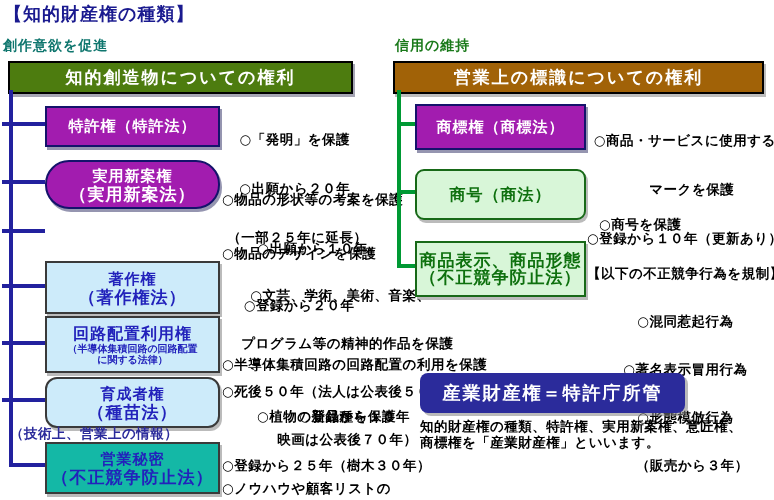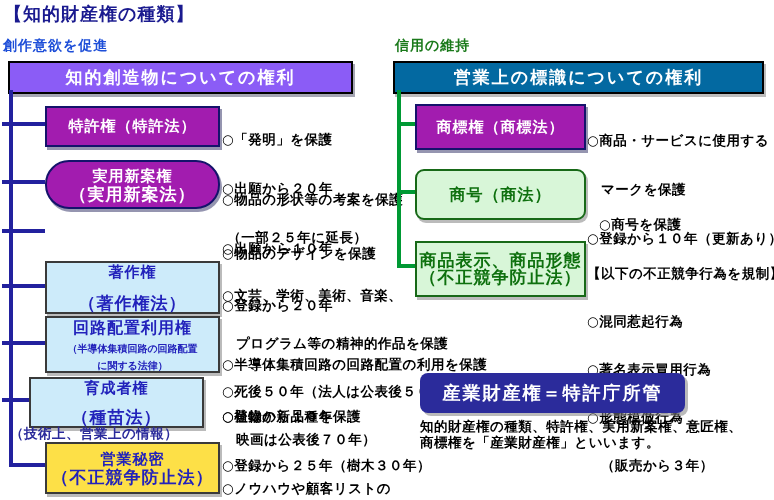--- a/index.html
+++ b/index.html
@@ -3,43 +3,43 @@
 <meta charset="utf-8">
 <style>
   html,body{margin:0;padding:0;background:#fff;}
   #canvas{
     position:relative;width:774px;height:500px;background:#ffffff;overflow:hidden;
     font-family:"DejaVu Sans","Liberation Sans",sans-serif;font-weight:bold;
   }
   .abs{position:absolute;}
   .title{left:4px;top:2px;font-size:18px;color:#1a1a8f;letter-spacing:1px;}
   .cap{font-size:14px;letter-spacing:1px;}
-  .cap-blue{color:#1d4ed8;}
+  .cap-blue{color:#0f766e;}
   .cap-green{color:#1b7a1b;}
   .hdr{
     height:29px;border:2px solid #000;color:#fff;font-size:17px;letter-spacing:2px;
     display:flex;align-items:center;justify-content:center;
   }
-  .hdr-blue{background:#8b5cf6;box-shadow:2px 3px 0 rgba(0,0,40,.35);}
-  .hdr-green{background:#0369a1;box-shadow:2px 3px 0 rgba(90,90,90,.4);}
+  .hdr-blue{background:#4d7c0f;box-shadow:2px 3px 0 rgba(0,0,40,.35);}
+  .hdr-green{background:#a16207;box-shadow:2px 3px 0 rgba(90,90,90,.4);}
   .vline,.hstub{background:#22219e;}
   .vline-g,.hstub-g{background:#009934;}
   .box{
     width:171px;border:2px solid;display:flex;flex-direction:column;
     align-items:center;justify-content:center;text-align:center;
   }
   .dark{background:#a21caf;border-color:#14136b;color:#fff;box-shadow:2px 3px 0 rgba(20,19,80,.45);}
-  .light{background:#cdebfa;border-color:#3a3a3a;color:#2222bb;box-shadow:2px 3px 0 rgba(120,120,120,.5);justify-content:space-between;}
-  .yellow{background:#fde047;border-color:#3a3a3a;color:#2222bb;box-shadow:2px 3px 0 rgba(120,120,120,.5);}
+  .light{background:#cdebfa;border-color:#3a3a3a;color:#2222bb;box-shadow:2px 3px 0 rgba(120,120,120,.5);}
+  .yellow{background:#14b8a6;border-color:#3a3a3a;color:#2222bb;box-shadow:2px 3px 0 rgba(120,120,120,.5);}
   .greenlite{background:#d8f6d8;border-color:#176917;color:#0e700e;box-shadow:2px 3px 0 rgba(120,120,120,.5);}
   .bt{font-size:15px;line-height:19px;letter-spacing:1px;}
   .bt-lg{font-size:16px;line-height:19px;letter-spacing:1px;}
   .bs{font-size:17px;line-height:17px;letter-spacing:1px;}
   .bs-xs{font-size:10px;line-height:11px;}
-  .bullets{font-size:13.5px;color:#000;white-space:pre;letter-spacing:0.5px;}
+  .bullets{font-size:13.5px;color:#000;white-space:pre;letter-spacing:0.5px;text-align:center;}
   .lh17 div{line-height:17px;}
   .lh16 div{line-height:16px;}
   .lh20 div{line-height:20px;}
   .note-label{font-size:13.5px;color:#2b2b9b;letter-spacing:0.5px;}
   .sumbox{
     width:265px;height:40px;background:#2b2b9b;border-radius:8px;color:#fff;
     font-size:18px;letter-spacing:2px;display:flex;align-items:center;justify-content:center;
     box-shadow:3px 3px 0 rgba(130,130,130,.55);
   }
   .sumnote{font-size:13.5px;color:#000;letter-spacing:0.5px;}
@@ -76,21 +76,21 @@
   </div>
   <div class="abs box light" style="left:45px;top:261px;height:49px;">
     <div class="bt">著作権</div>
     <div class="bs">（著作権法）</div>
   </div>
   <div class="abs box light" style="left:45px;top:316px;height:53px;">
     <div class="bt-lg">回路配置利用権</div>
     <div class="bs-xs">（半導体集積回路の回路配置</div>
     <div class="bs-xs">に関する法律）</div>
   </div>
-  <div class="abs box light" style="left:29px;top:377px;height:47px;">
+  <div class="abs box light" style="left:45px;top:377px;height:47px;border-radius:12px;">
     <div class="bt">育成者権</div>
     <div class="bs">（種苗法）</div>
   </div>
   <div class="abs note-label" style="left:10px;top:425px;">（技術上、営業上の情報）</div>
   <div class="abs box yellow" style="left:45px;top:442px;height:48px;">
     <div class="bt">営業秘密</div>
     <div class="bs">（不正競争防止法）</div>
   </div>
 
   <div class="abs bullets lh17" style="left:222px;top:99px;">

